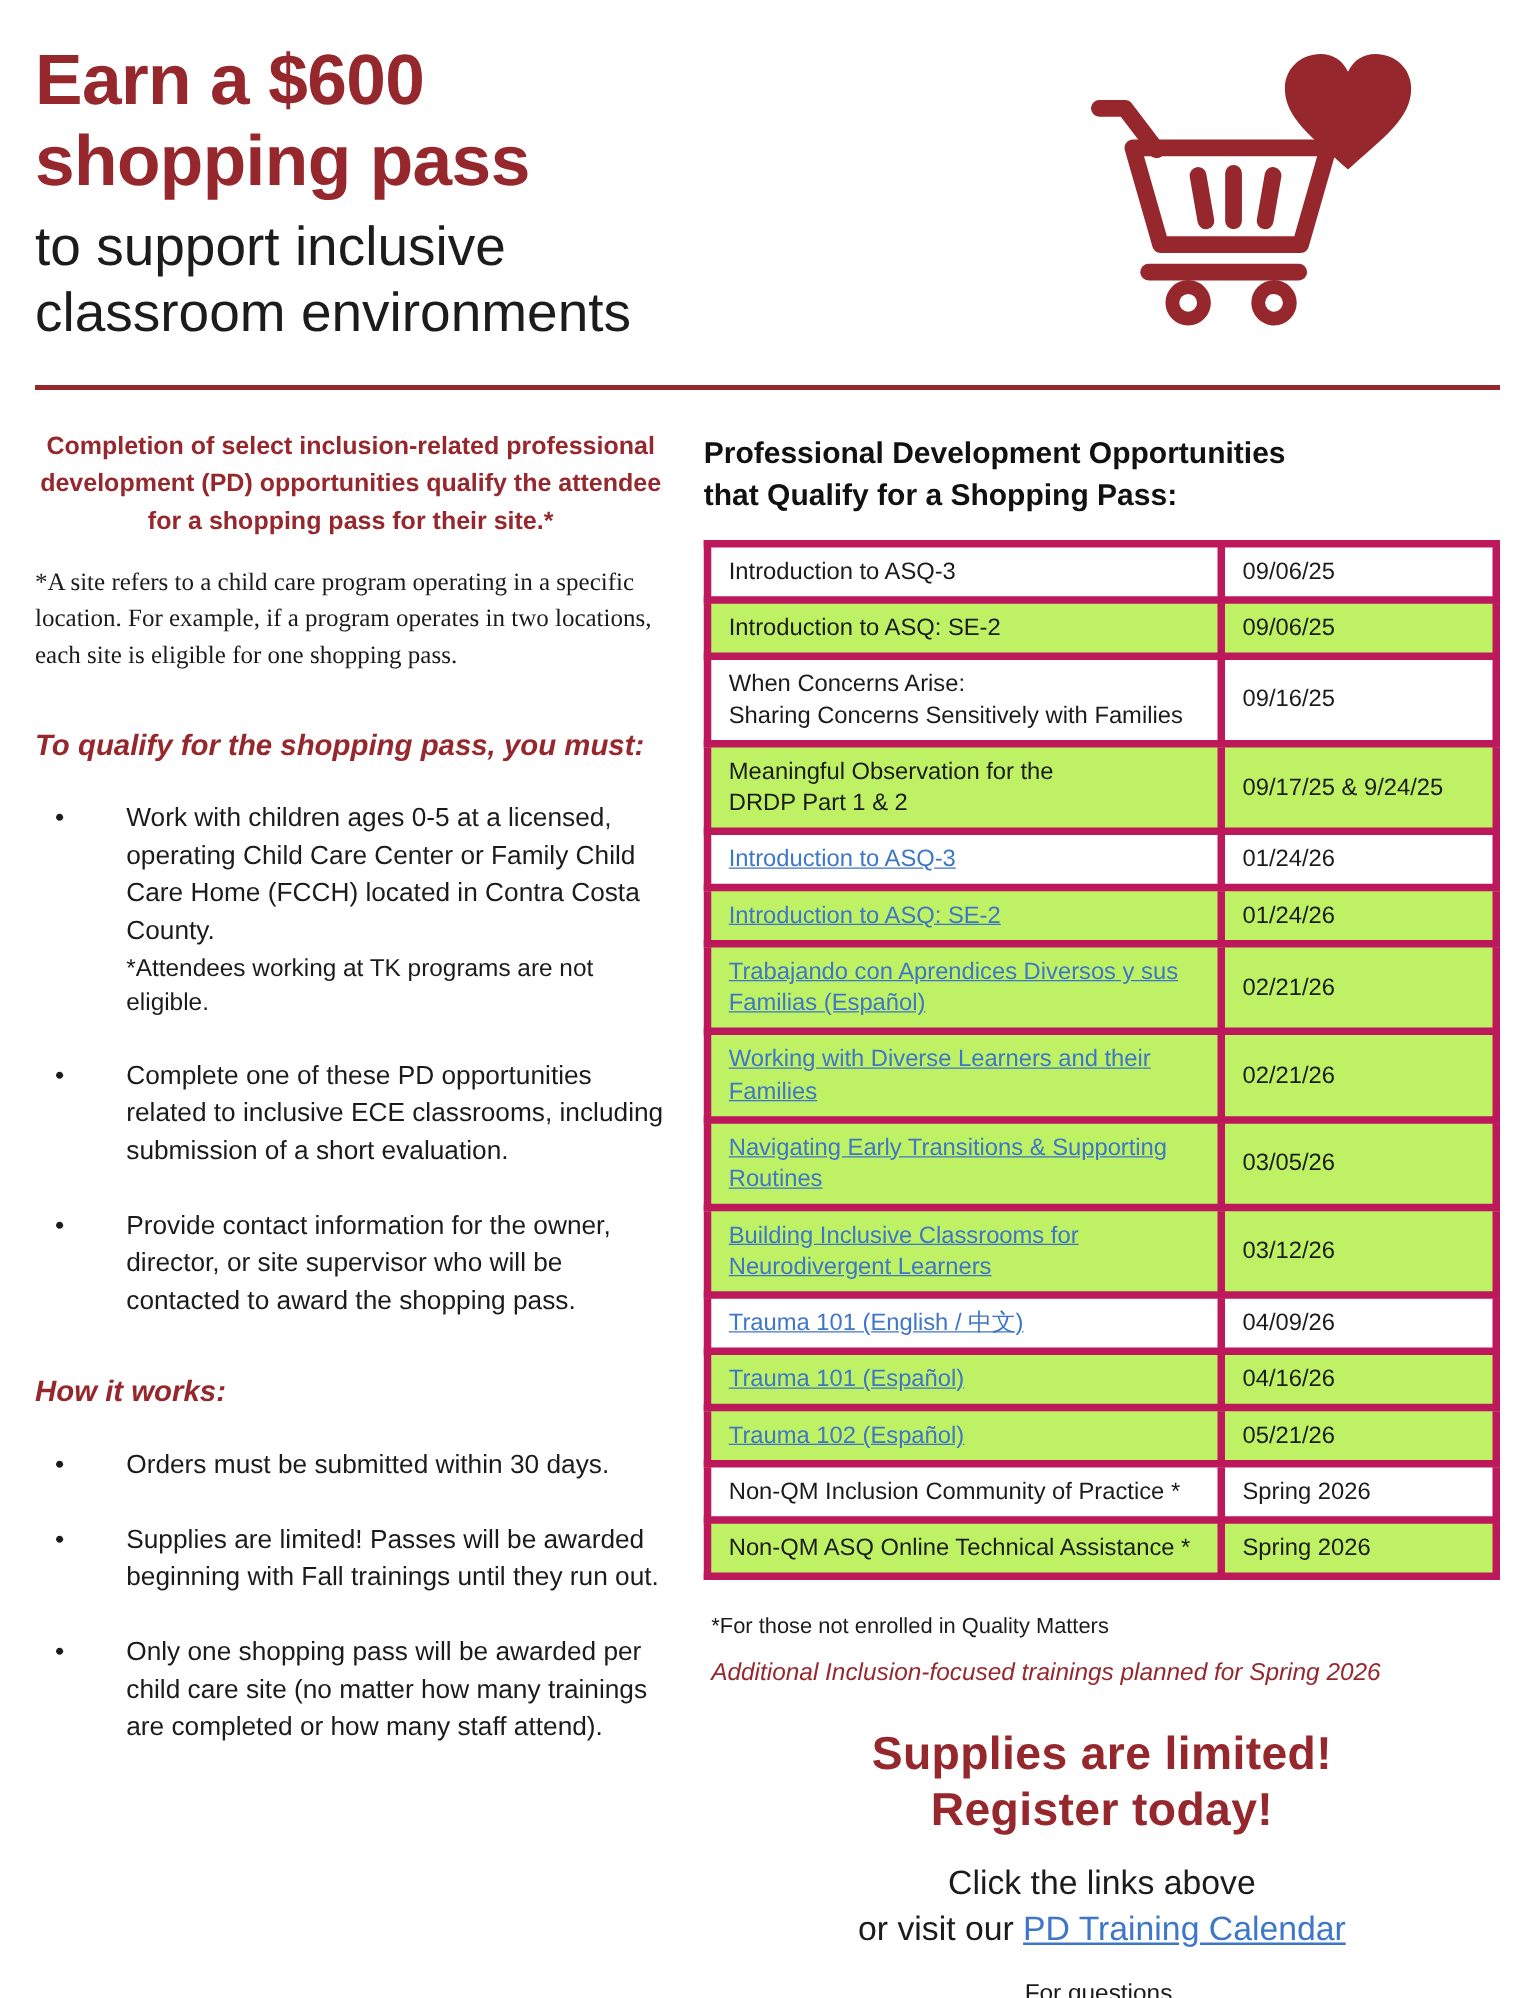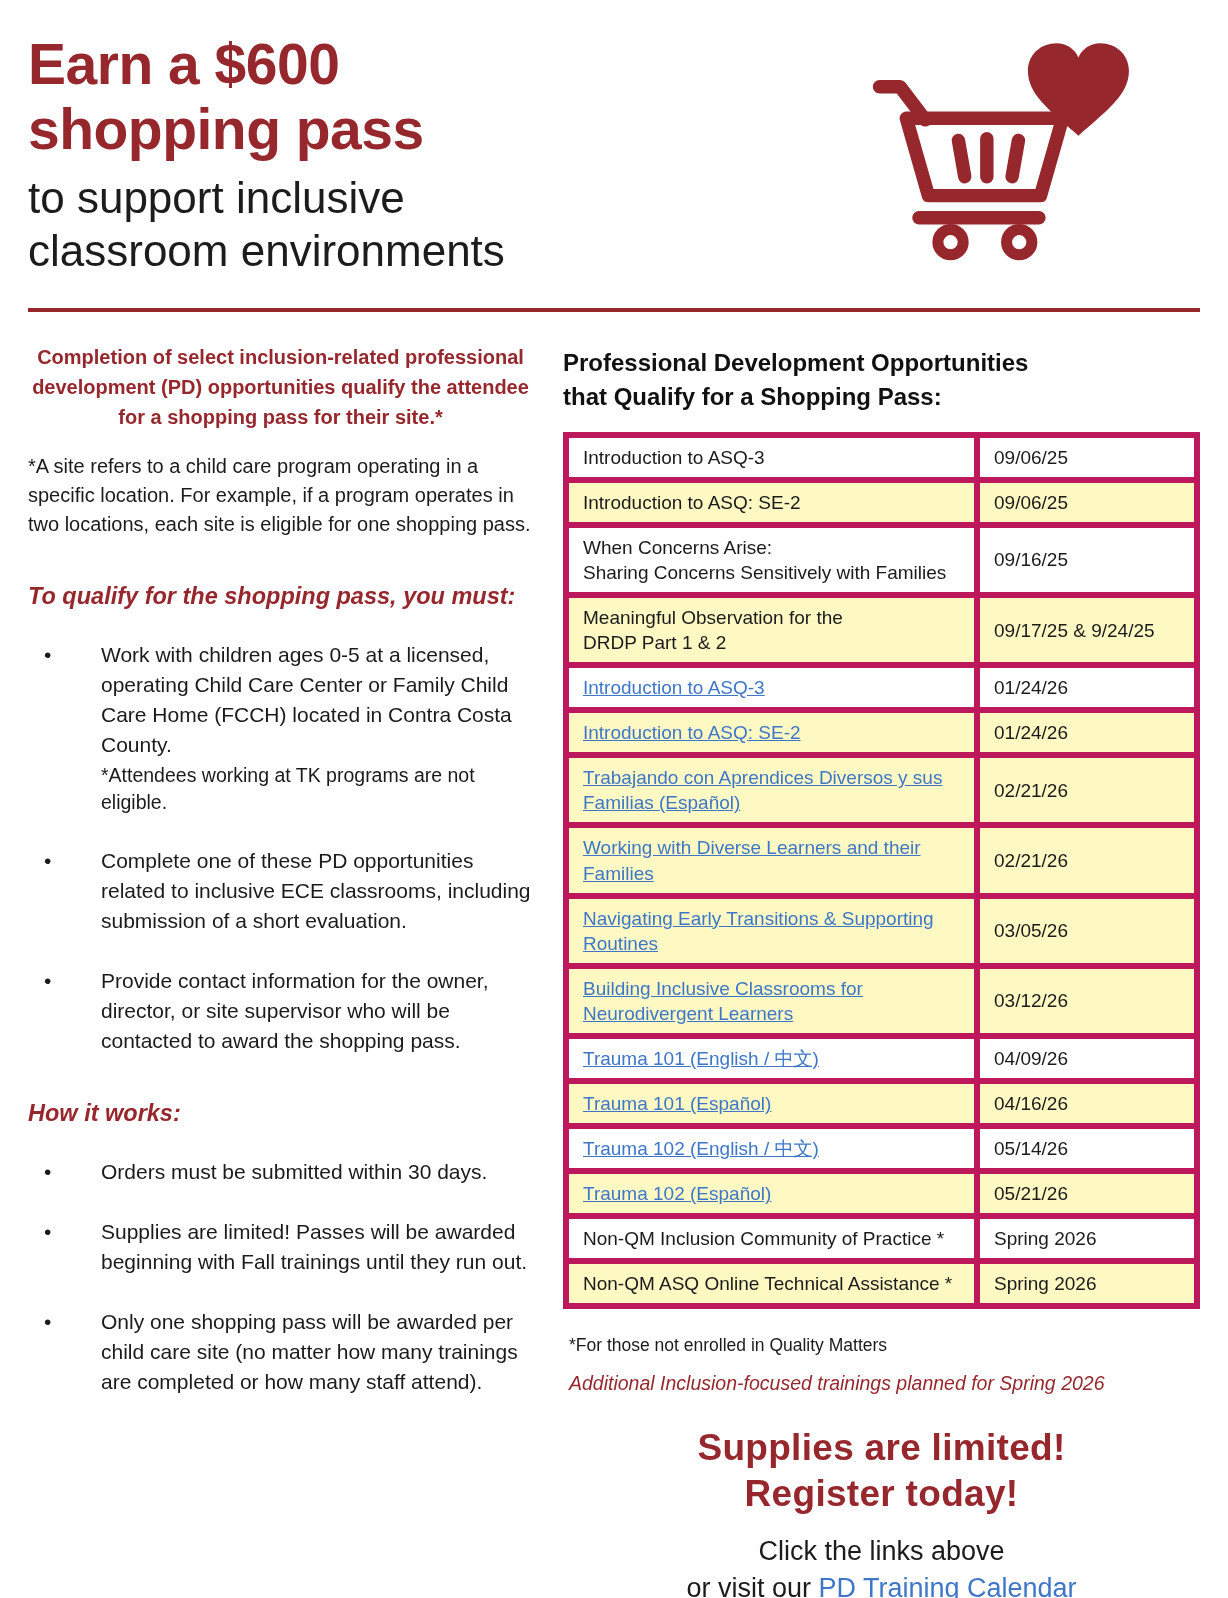--- a/index.html
+++ b/index.html
@@ -45,21 +45,21 @@
   .col-left { flex: 0 0 505px; }
   .col-right { flex: 1 1 auto; }
   .intro {
     margin: 0;
     font-size: 20px;
     font-weight: 700;
     line-height: 1.5;
     color: var(--accent);
     text-align: center;
   }
-  .site-note { margin: 20px 0 0 0; font-size: 20px; line-height: 1.45; }
+  .site-note { margin: 20px 0 0 0; font-size: 20px; line-height: 1.45; font-family: Liberation Serif, serif; }
   .red-sub {
     margin: 44px 0 0 0;
     font-size: 23.5px;
     font-weight: 700;
     font-style: italic;
     color: var(--accent);
   }
   ul.bullets { list-style: none; margin: 30px 0 0 0; padding: 0; }
   ul.bullets li {
     position: relative;
@@ -91,21 +91,21 @@
     font-size: 19px;
   }
   table.pd-table td {
     border: 6px solid #be185d;
     padding: 7px 14px;
     vertical-align: middle;
     line-height: 1.32;
   }
   td.name-cell { white-space: pre-line; }
   td.date-cell { width: 186px; padding-left: 24px; }
-  tr.shaded td { background: #fef9c3; }
+  tr.shaded td { background: #bef264; }
   a.tlink { color: var(--link); text-decoration: underline; }
   .footnote { margin: 26px 0 0 6px; font-size: 17.5px; color: #1b1b1b; }
   .spring-note {
     margin: 16px 0 0 6px;
     font-size: 19.5px;
     font-style: italic;
     color: var(--accent);
   }
   
   .cta { text-align: center; }
@@ -231,24 +231,20 @@
               <td class="date-cell">03/12/26</td>
             </tr>
             <tr>
               <td class="name-cell"><a href="#" class="tlink">Trauma 101 (English / 中文)</a></td>
               <td class="date-cell">04/09/26</td>
             </tr>
             <tr class="shaded">
               <td class="name-cell"><a href="#" class="tlink">Trauma 101 (Español)</a></td>
               <td class="date-cell">04/16/26</td>
             </tr>
-            <tr>
-              <td class="name-cell"><a href="#" class="tlink">Trauma 102 (English / 中文)</a></td>
-              <td class="date-cell">05/14/26</td>
-            </tr>
             <tr class="shaded">
               <td class="name-cell"><a href="#" class="tlink">Trauma 102 (Español)</a></td>
               <td class="date-cell">05/21/26</td>
             </tr>
             <tr>
               <td class="name-cell">Non-QM Inclusion Community of Practice *</td>
               <td class="date-cell">Spring 2026</td>
             </tr>
             <tr class="shaded">
               <td class="name-cell">Non-QM ASQ Online Technical Assistance *</td>

